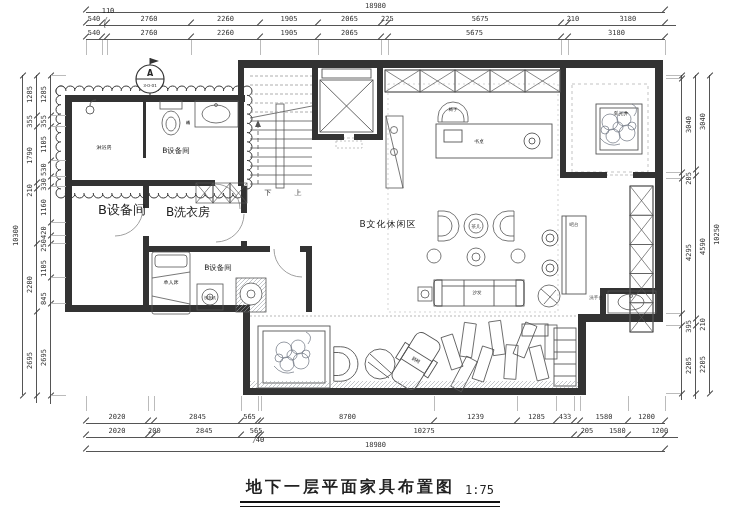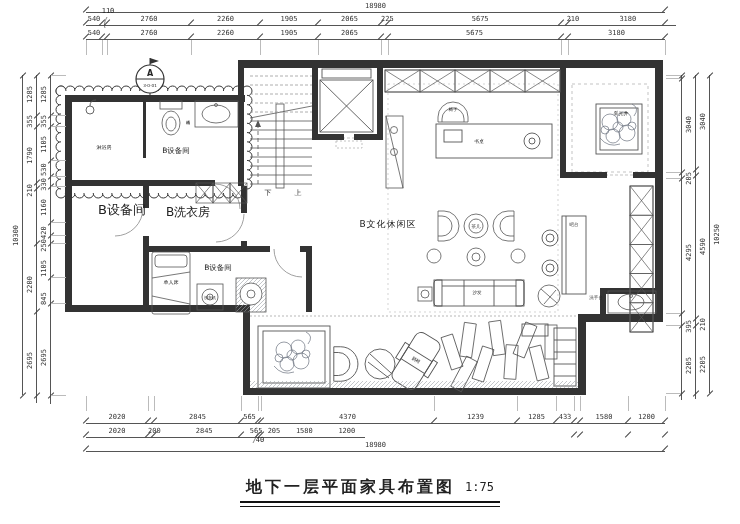--- a/index.html
+++ b/index.html
@@ -16,21 +16,21 @@
   .dimcol.sideL{border-left:1px solid #555;}
   .dimcol .c{flex:0 0 auto;display:flex;align-items:center;justify-content:center;
              font:7px "DejaVu Sans Mono",monospace;color:#333;writing-mode:vertical-rl;
              transform:rotate(180deg);white-space:nowrap;overflow:visible;}
   .tick{position:absolute;width:8px;height:1px;background:#444;transform:rotate(-45deg);}
   .ext{position:absolute;background:#bbb;}
   .lbl{position:absolute;transform:translate(-50%,-50%);white-space:nowrap;color:#222;}
   .vert{writing-mode:vertical-rl;}
   .titlebox{position:absolute;left:0;top:477px;width:740px;display:flex;justify-content:center;}
   .titleline{position:relative;border-bottom:2.5px solid #111;padding:0 6px 3px 6px;
-             display:flex;align-items:center;gap:10px;}
+             display:flex;align-items:flex-end;gap:10px;}
   .titleline:after{content:"";position:absolute;left:0;right:0;bottom:-6px;height:1px;background:#111;}
   .title-main{font-family:"DejaVu Serif",serif;font-size:16px;font-weight:bold;letter-spacing:3px;}
   .title-scale{font:12px "DejaVu Sans Mono",monospace;padding-bottom:1px;}
 </style>
 </head>
 <body>
 
 <div id="stage">
 
   <svg id="plan" width="740" height="524" viewBox="0 0 740 524">
@@ -454,21 +454,21 @@
       <i class="tick" style="left: 478px; top: 9px;"></i>
       <i class="tick" style="left: 575px; top: 9px;"></i>
     </div>
 
   <div class="dimrow" style="left:86px;top:411px">
       <span class="c" style="flex-basis: 62px;">2020</span>
       <span class="c" style="flex-basis: 6px;"></span>
       <span class="c" style="flex-basis: 87px;">2845</span>
       <span class="c" style="flex-basis: 17px;">565</span>
       <span class="c" style="flex-basis: 3px;"></span>
-      <span class="c" style="flex-basis: 173px;">4370</span>
+      <span class="c" style="flex-basis: 173px;">8700</span>
       <span class="c" style="flex-basis: 83px;">1239</span>
       <span class="c" style="flex-basis: 39px;">1285</span>
       <span class="c" style="flex-basis: 18px;">433</span>
       <span class="c" style="flex-basis: 6px;"></span>
       <span class="c" style="flex-basis: 48px;">1580</span>
       <span class="c" style="flex-basis: 37px;">1200</span>
       <i class="tick" style="left: -4px; top: 9px;"></i>
       <i class="tick" style="left: 58px; top: 9px;"></i>
       <i class="tick" style="left: 64px; top: 9px;"></i>
       <i class="tick" style="left: 151px; top: 9px;"></i>
@@ -481,20 +481,21 @@
       <i class="tick" style="left: 490px; top: 9px;"></i>
       <i class="tick" style="left: 538px; top: 9px;"></i>
       <i class="tick" style="left: 575px; top: 9px;"></i>
     </div>
   <div class="dimrow" style="left:86px;top:425px">
       <span class="c" style="flex-basis: 62px;">2020</span>
       <span class="c" style="flex-basis: 6px;">200</span>
       <span class="c" style="flex-basis: 87px;">2845</span>
       <span class="c" style="flex-basis: 17px;">565</span>
       <span class="c" style="flex-basis: 3px;"></span>
+      <span class="c" style="flex-basis: 313px;">10275</span>
       <span class="c" style="flex-basis: 6px;">205</span>
       <span class="c" style="flex-basis: 48px;">1580</span>
       <span class="c" style="flex-basis: 37px;">1200</span>
       <i class="tick" style="left: -4px; top: 9px;"></i>
       <i class="tick" style="left: 58px; top: 9px;"></i>
       <i class="tick" style="left: 64px; top: 9px;"></i>
       <i class="tick" style="left: 151px; top: 9px;"></i>
       <i class="tick" style="left: 168px; top: 9px;"></i>
       <i class="tick" style="left: 171px; top: 9px;"></i>
       <i class="tick" style="left: 484px; top: 9px;"></i>

